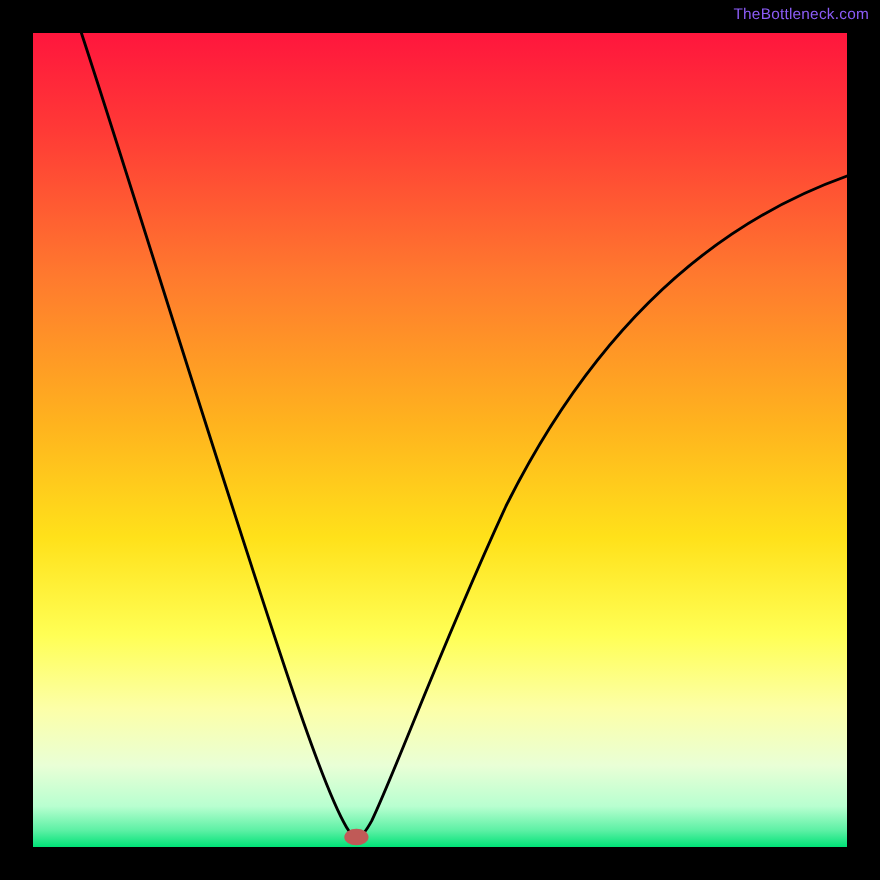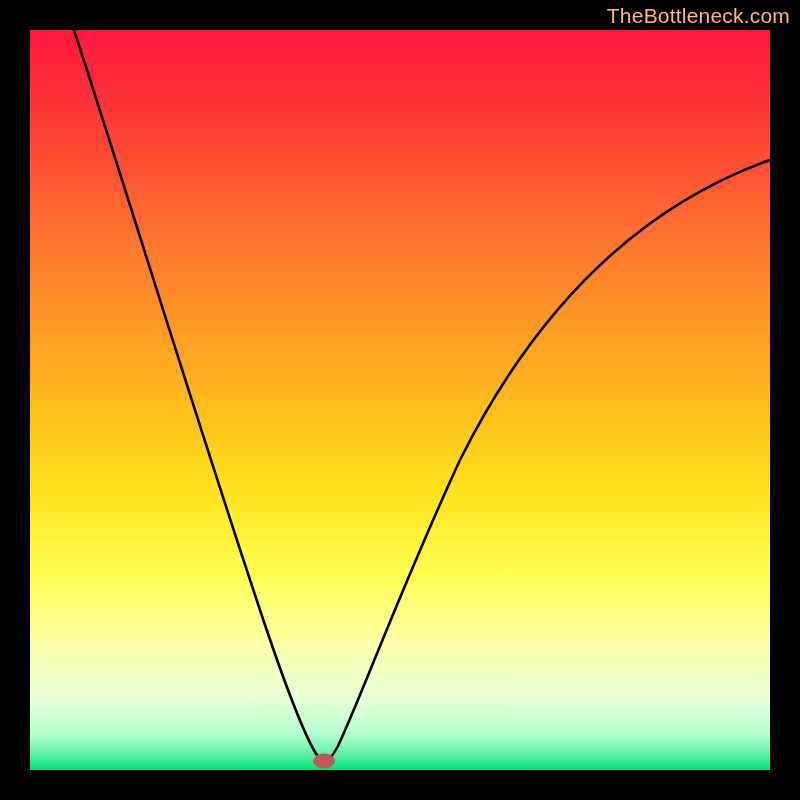--- a/index.html
+++ b/index.html
@@ -23,22 +23,22 @@
     position: absolute;
     left: 30px;
     top: 30px;
     width: 740px;
     height: 740px;
   }
   .watermark {
     position: absolute;
     top: 4px;
     right: 10px;
-    color: #fdba74;
-    font-size: 21px;
+    color: #8b5cf6;
+    font-size: 14px;
     letter-spacing: 0.2px;
     font-weight: 500;
   }
   svg {
     display: block;
   }
 </style>
 </head>
 <body>
 

